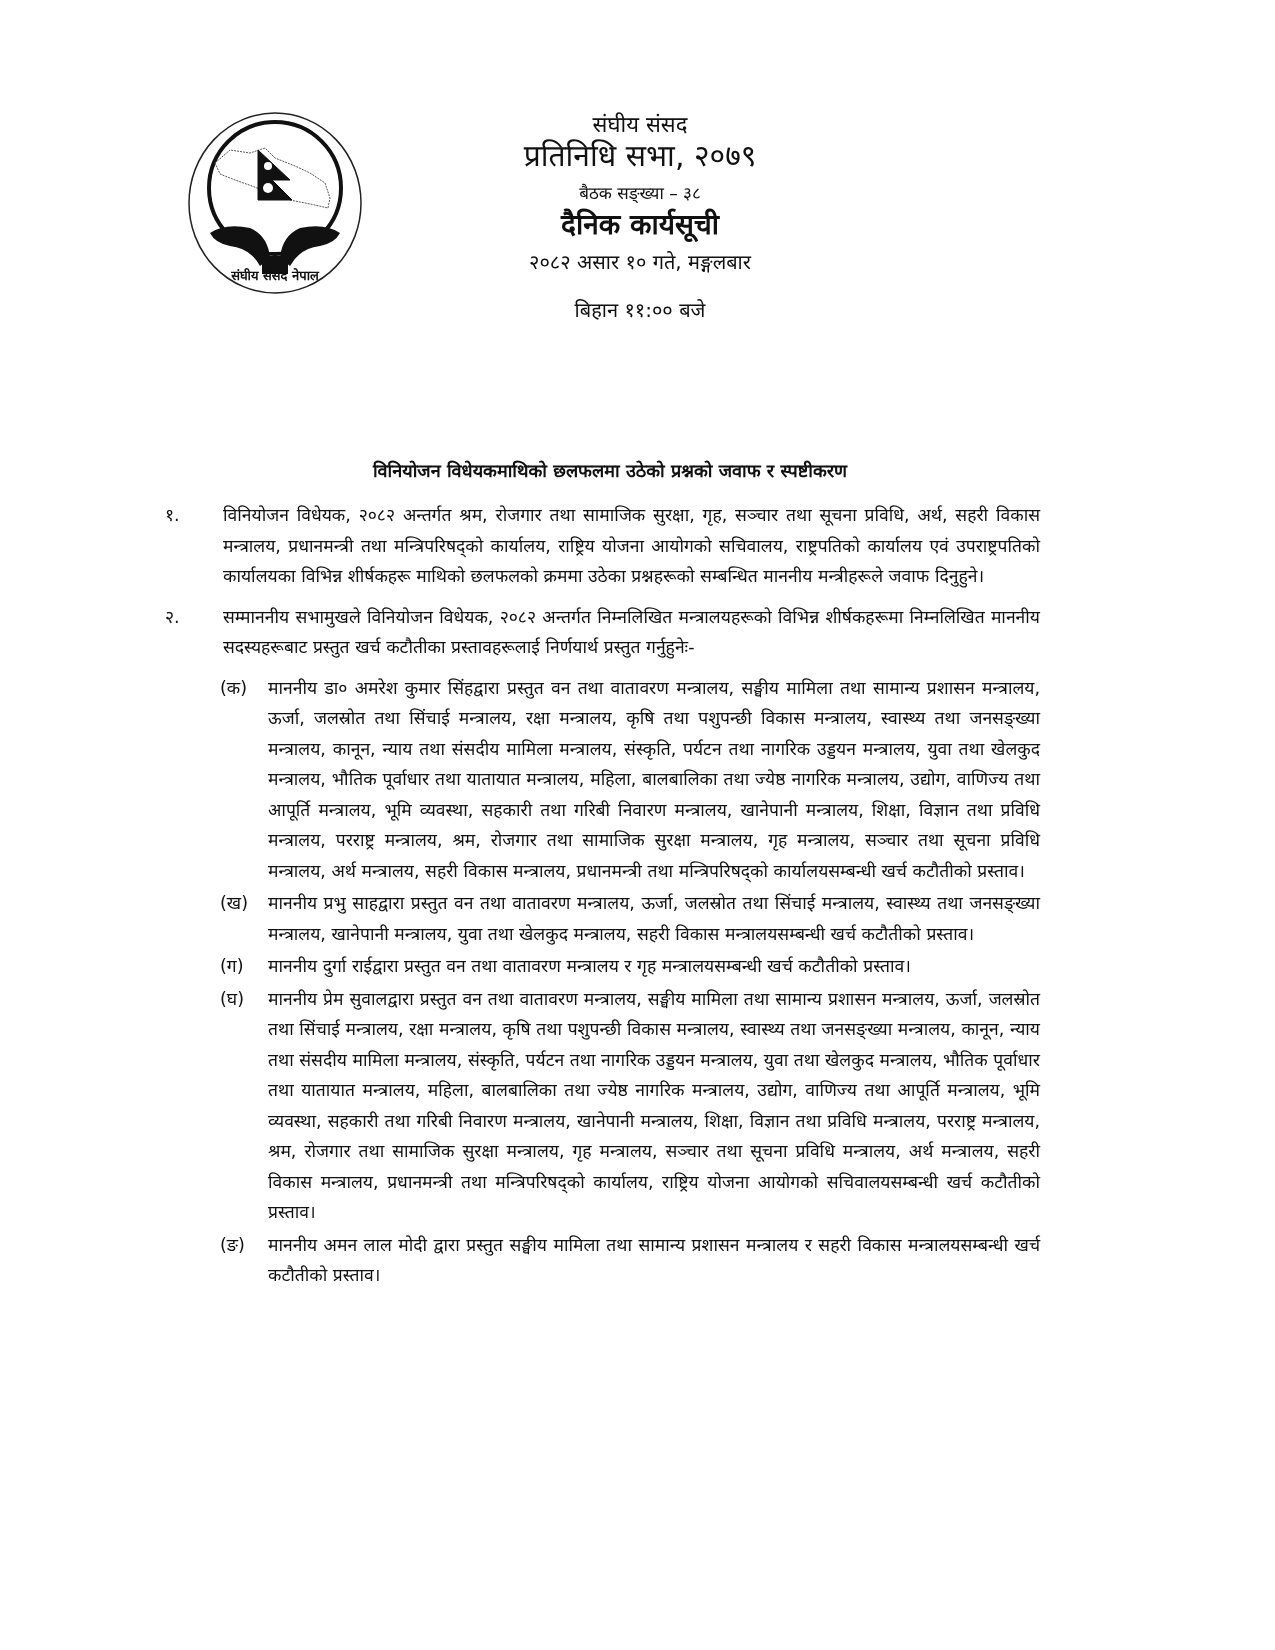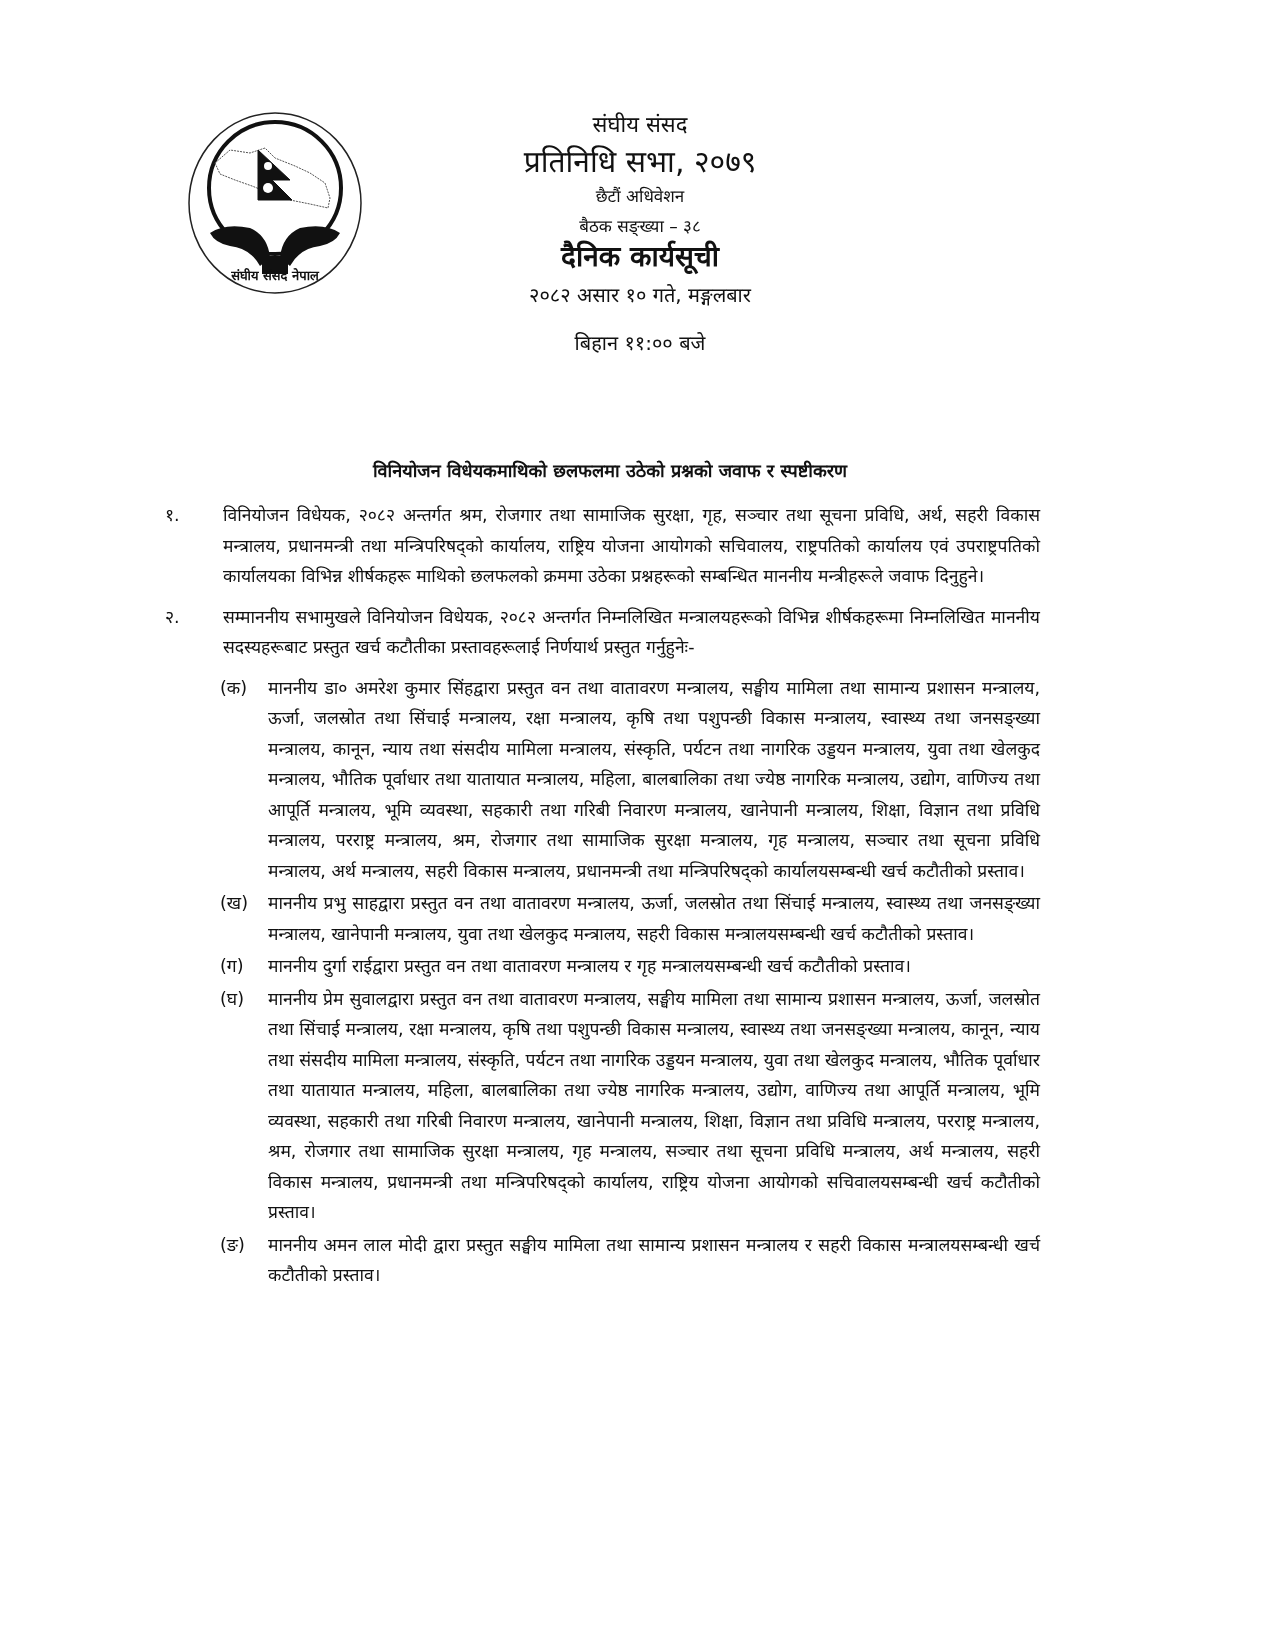--- a/index.html
+++ b/index.html
@@ -8,21 +8,21 @@
     font-family: "DejaVu Sans", "Liberation Sans", sans-serif;
     color: #111111;
   }
   .logo {
     position: absolute; left: 180px; top: 108px; width: 190px; height: 190px;
   }
   .header {
     position: absolute; left: 380px; width: 520px; top: 112px; text-align: center;
   }
   .h-line { display: block; line-height: 1.2; }
-  .h1 { font-size: 22px; margin-bottom: 6px; }
+  .h1 { font-size: 22px; }
   .h2 { font-size: 30px; font-weight: normal; margin-bottom: 6px; }
   .h3 { font-size: 17px; margin-bottom: 6px; }
   .h4 { font-size: 17px; margin-bottom: 4px; margin-top: 9px; }
   .h5 { font-size: 28px; font-weight: bold; margin-bottom: 9px; }
   .h6 { font-size: 20px; margin-bottom: 24px; }
   .h7 { font-size: 20px; margin-bottom: 12px; }
   .h8 { font-size: 26px; font-weight: bold; }
   .subtitle {
     position: absolute; left: 180px; width: 860px; top: 458px; text-align: center;
     font-size: 18px; font-weight: bold;
@@ -56,21 +56,20 @@
     <path d="M30 125 Q45 115 70 120 Q88 128 90 150 L80 158 Q70 140 50 138 Q35 135 30 125 Z" fill="#111"></path>
     <path d="M160 125 Q145 115 120 120 Q102 128 100 150 L110 158 Q120 140 140 138 Q155 135 160 125 Z" fill="#111"></path>
     <rect x="82" y="148" width="26" height="18" fill="#111"></rect>
     <text x="95" y="172" text-anchor="middle" font-size="13" font-weight="bold" fill="#111" font-family="DejaVu Sans, sans-serif">संघीय संसद नेपाल</text>
   </svg>
 </div>
 
 <div class="header">
   <span class="h-line h1">संघीय संसद</span>
   <span class="h-line h2">प्रतिनिधि सभा, २०७९</span>
-  <span class="h-line h3">छैटौं अधिवेशन</span>
   <span class="h-line h4">बैठक सङ्ख्या –  ३८</span>
   <span class="h-line h5">दैनिक कार्यसूची</span>
   <span class="h-line h6">२०८२ असार १० गते, मङ्गलबार</span>
   <span class="h-line h7">बिहान ११:०० बजे</span>
 </div>
 
 <div class="subtitle">विनियोजन विधेयकमाथिको छलफलमा उठेको प्रश्नको जवाफ र स्पष्टीकरण</div>
 
 <div class="body-text">
   <div class="item">

